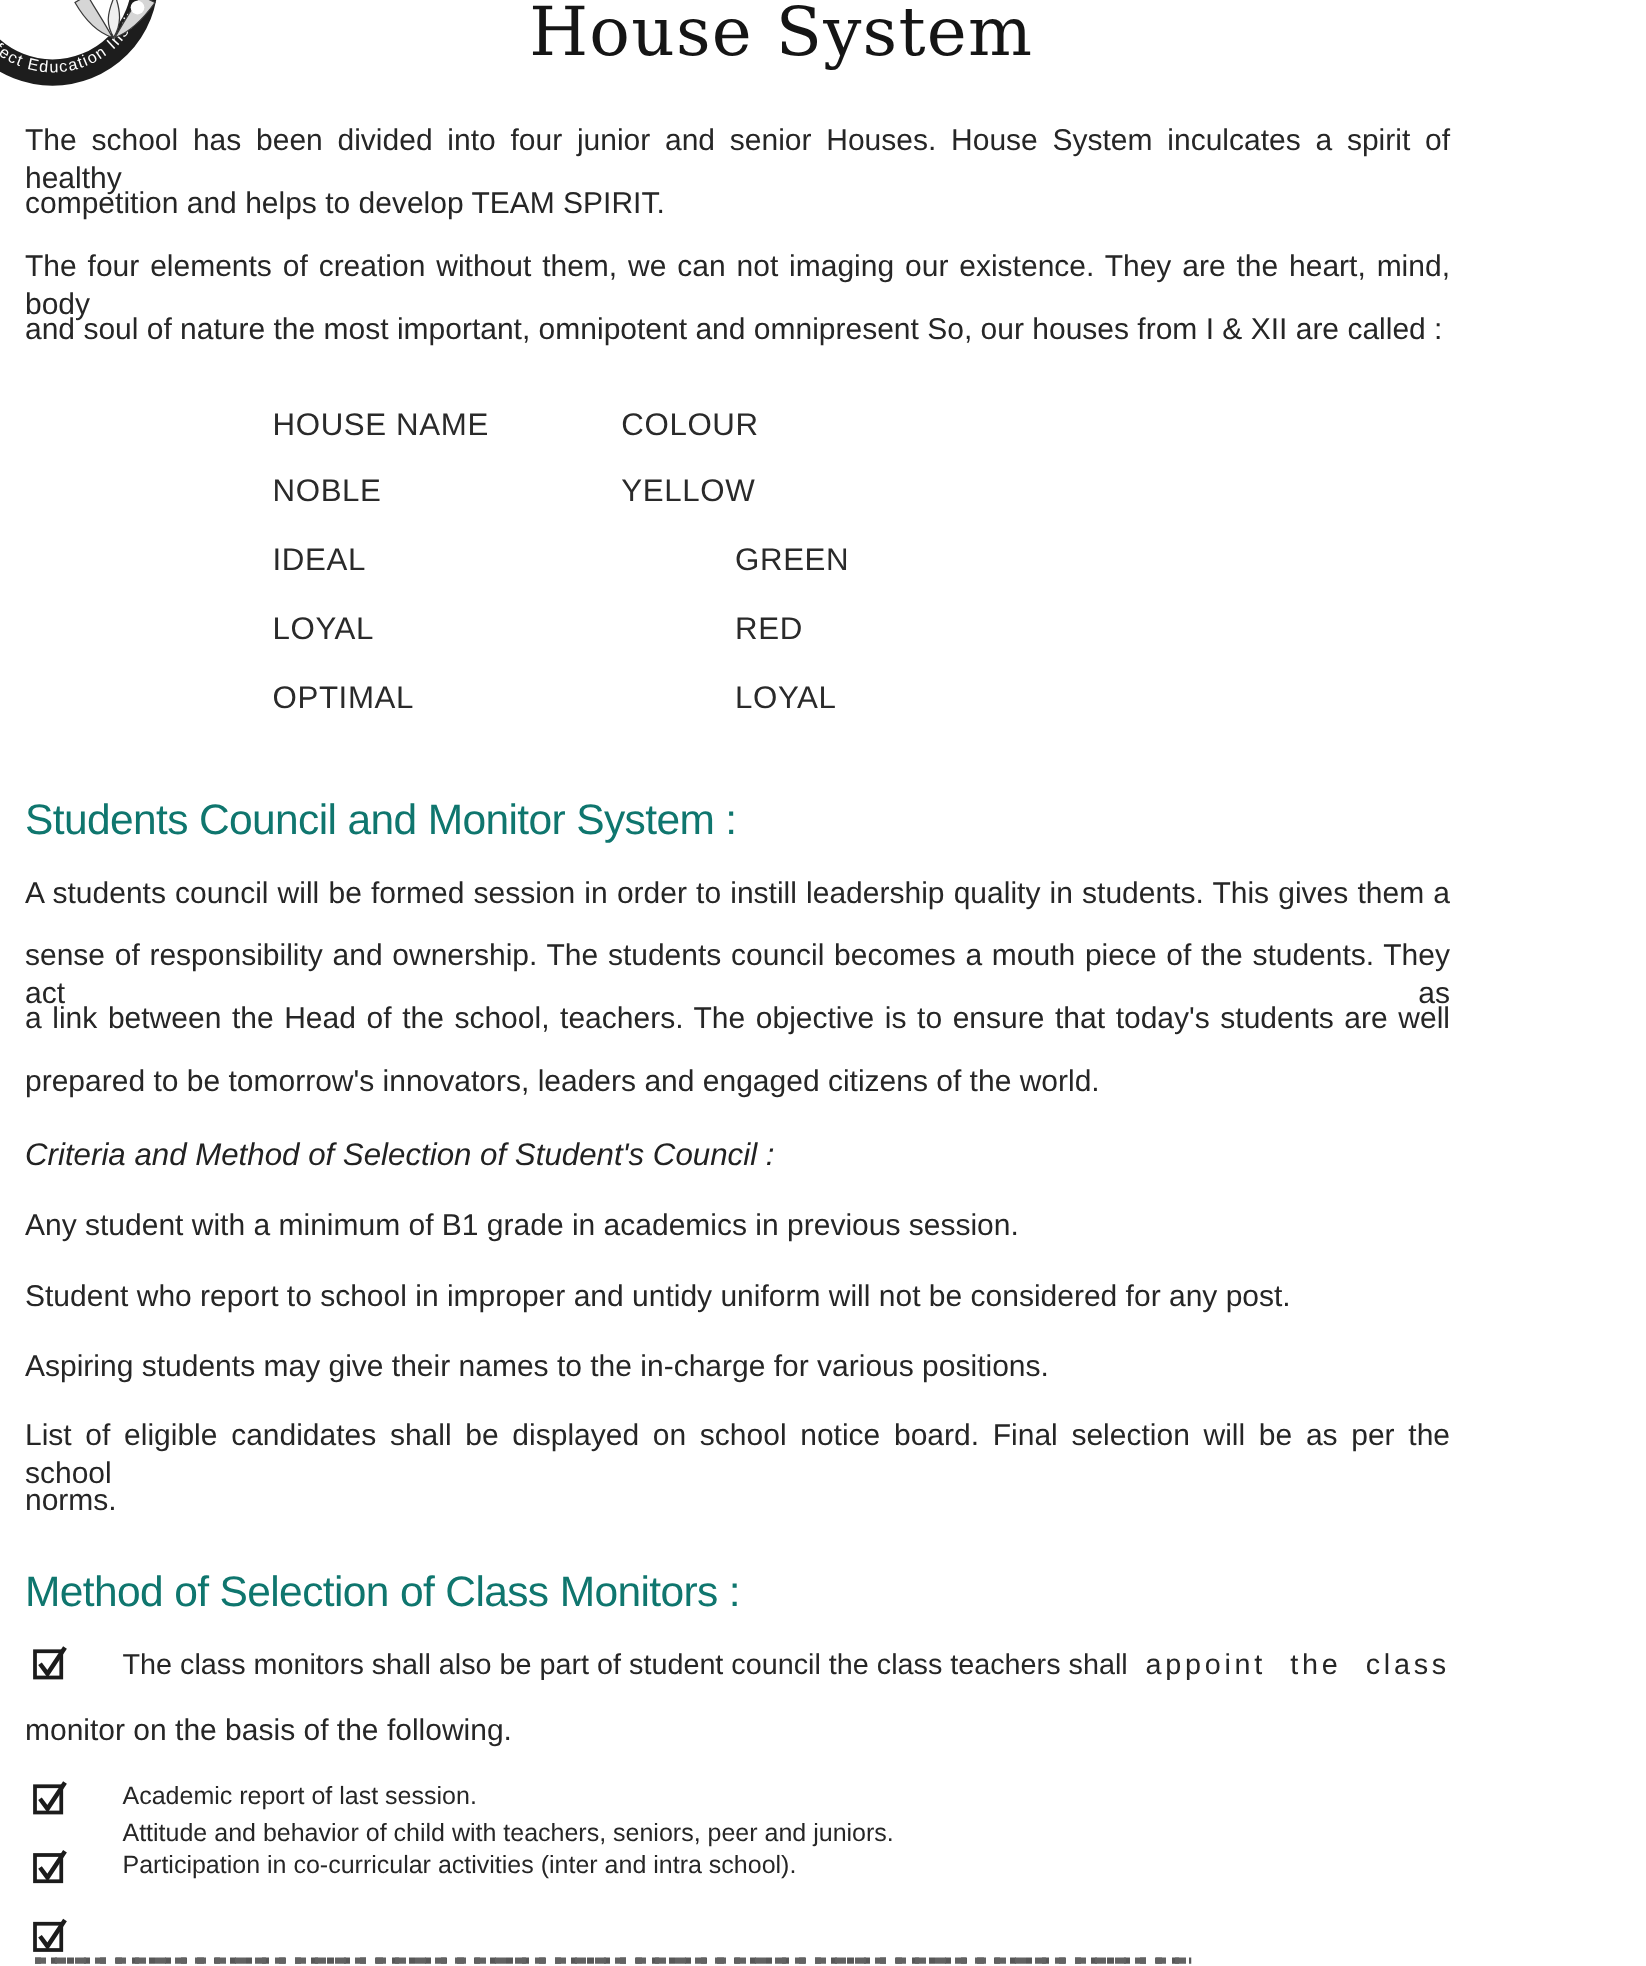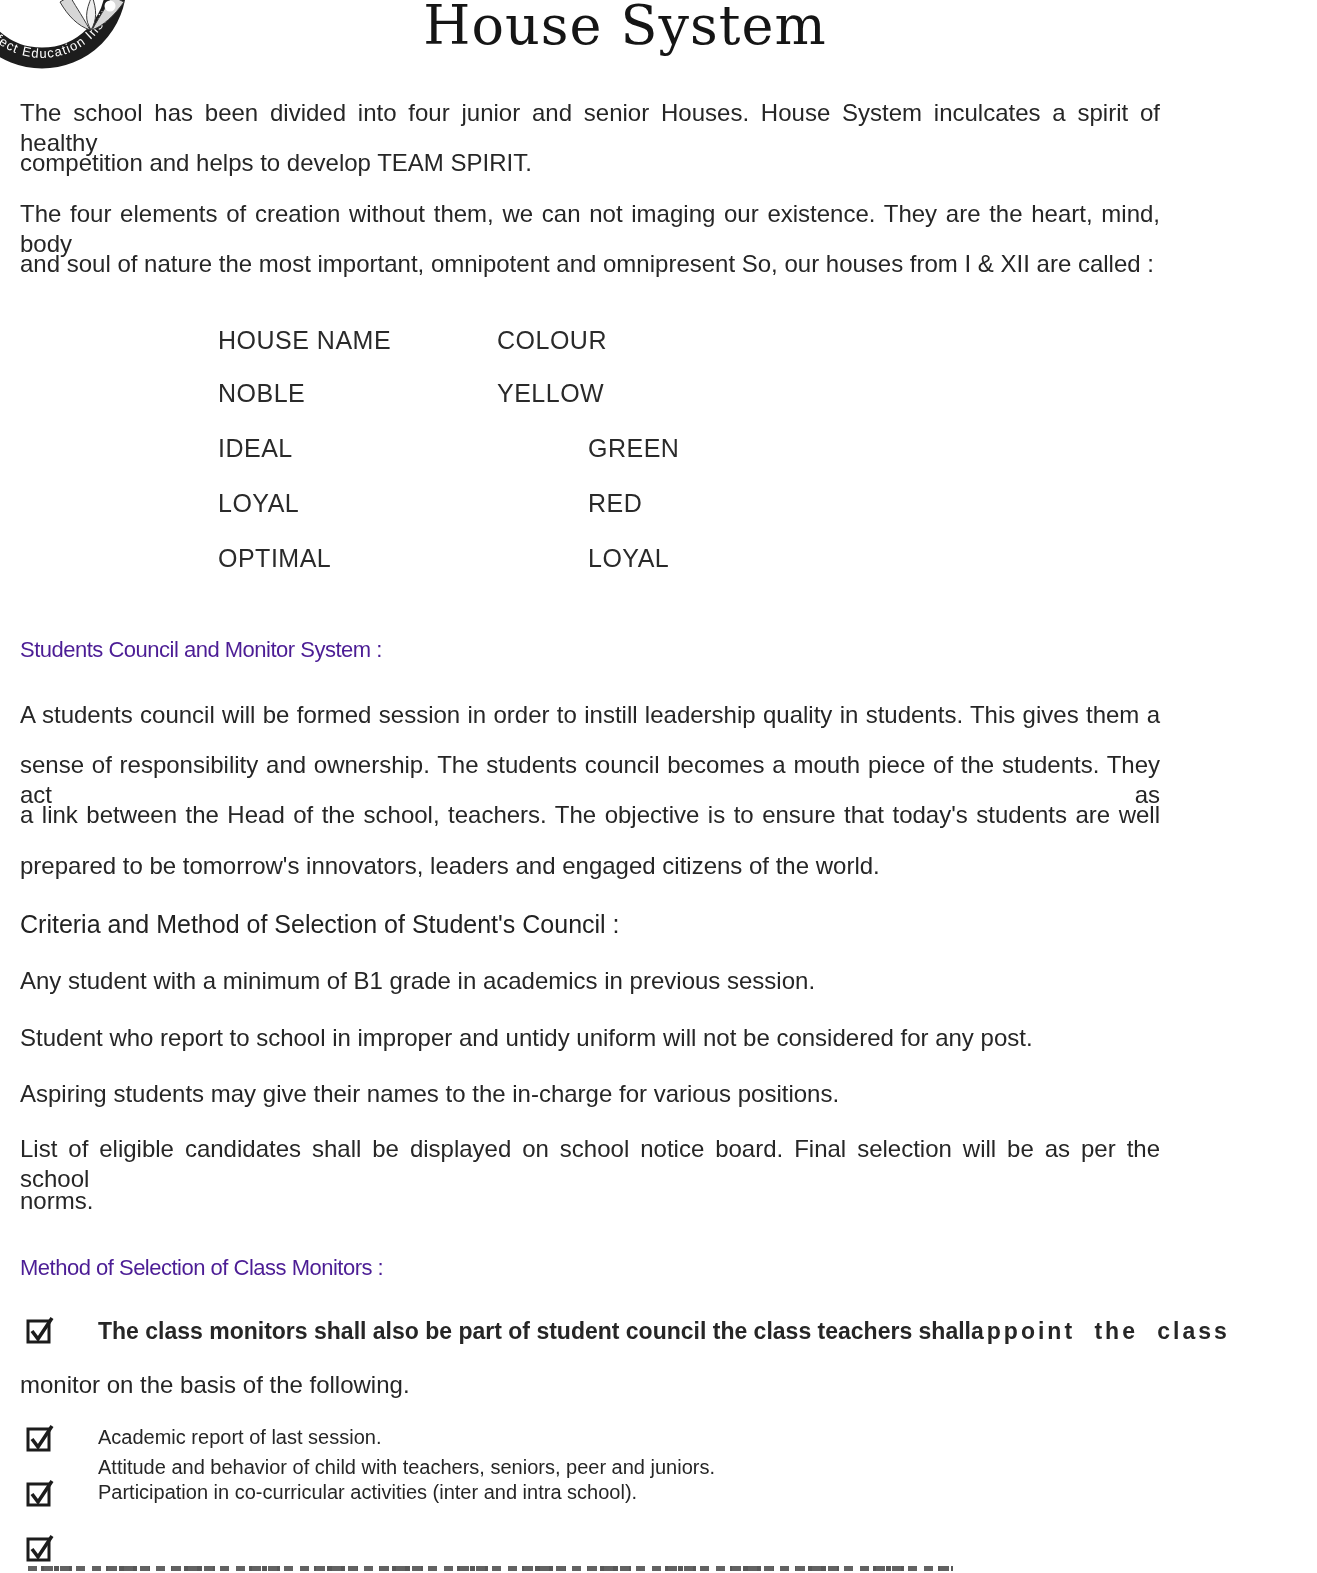--- a/index.html
+++ b/index.html
@@ -29,43 +29,43 @@
     color:#262626;
     white-space:nowrap;
   }
   .just{
     white-space:normal;
     text-align:justify;
     text-align-last:justify;
   }
   .h1{
     left:20px;
-    font-size:22px;letter-spacing:-0.5px;
-    color:#4c1d95;white-space:nowrap;
+    font-size:34px;letter-spacing:-0.5px;
+    color:#0f766e;white-space:nowrap;
   }
   .h2{
     left:20px;
     font-size:25px;
-    color:#222222;white-space:nowrap;
+    color:#222222;white-space:nowrap;font-style:italic;
   }
   
   .tcell{
     font-size:25px;letter-spacing:0.5px;
     color:#2a2a2a;white-space:nowrap;
   }
   
   .cbx{width:28px;height:30px;overflow:visible;}
   .itext{
     left:98px;width:1062px;
     font-size:20px;color:#262626;white-space:nowrap;
   }
   .iflex{
     left:98px;width:1062px;
     display:flex;justify-content:space-between;align-items:flex-start;
-    font-size:23px;color:#262626;white-space:nowrap;font-weight:bold;
+    font-size:23px;color:#262626;white-space:nowrap;
   }
   .spaced{letter-spacing:3px;word-spacing:10px;}
   
   .cutoff{
     top:1566px;left:28px;width:925px;height:5px;
     background-image:
       repeating-linear-gradient(90deg,#474747 0 9px,transparent 9px 16px),
       repeating-linear-gradient(90deg,#3a3a3a 0 5px,transparent 5px 13px);
     opacity:0.85;
   }

